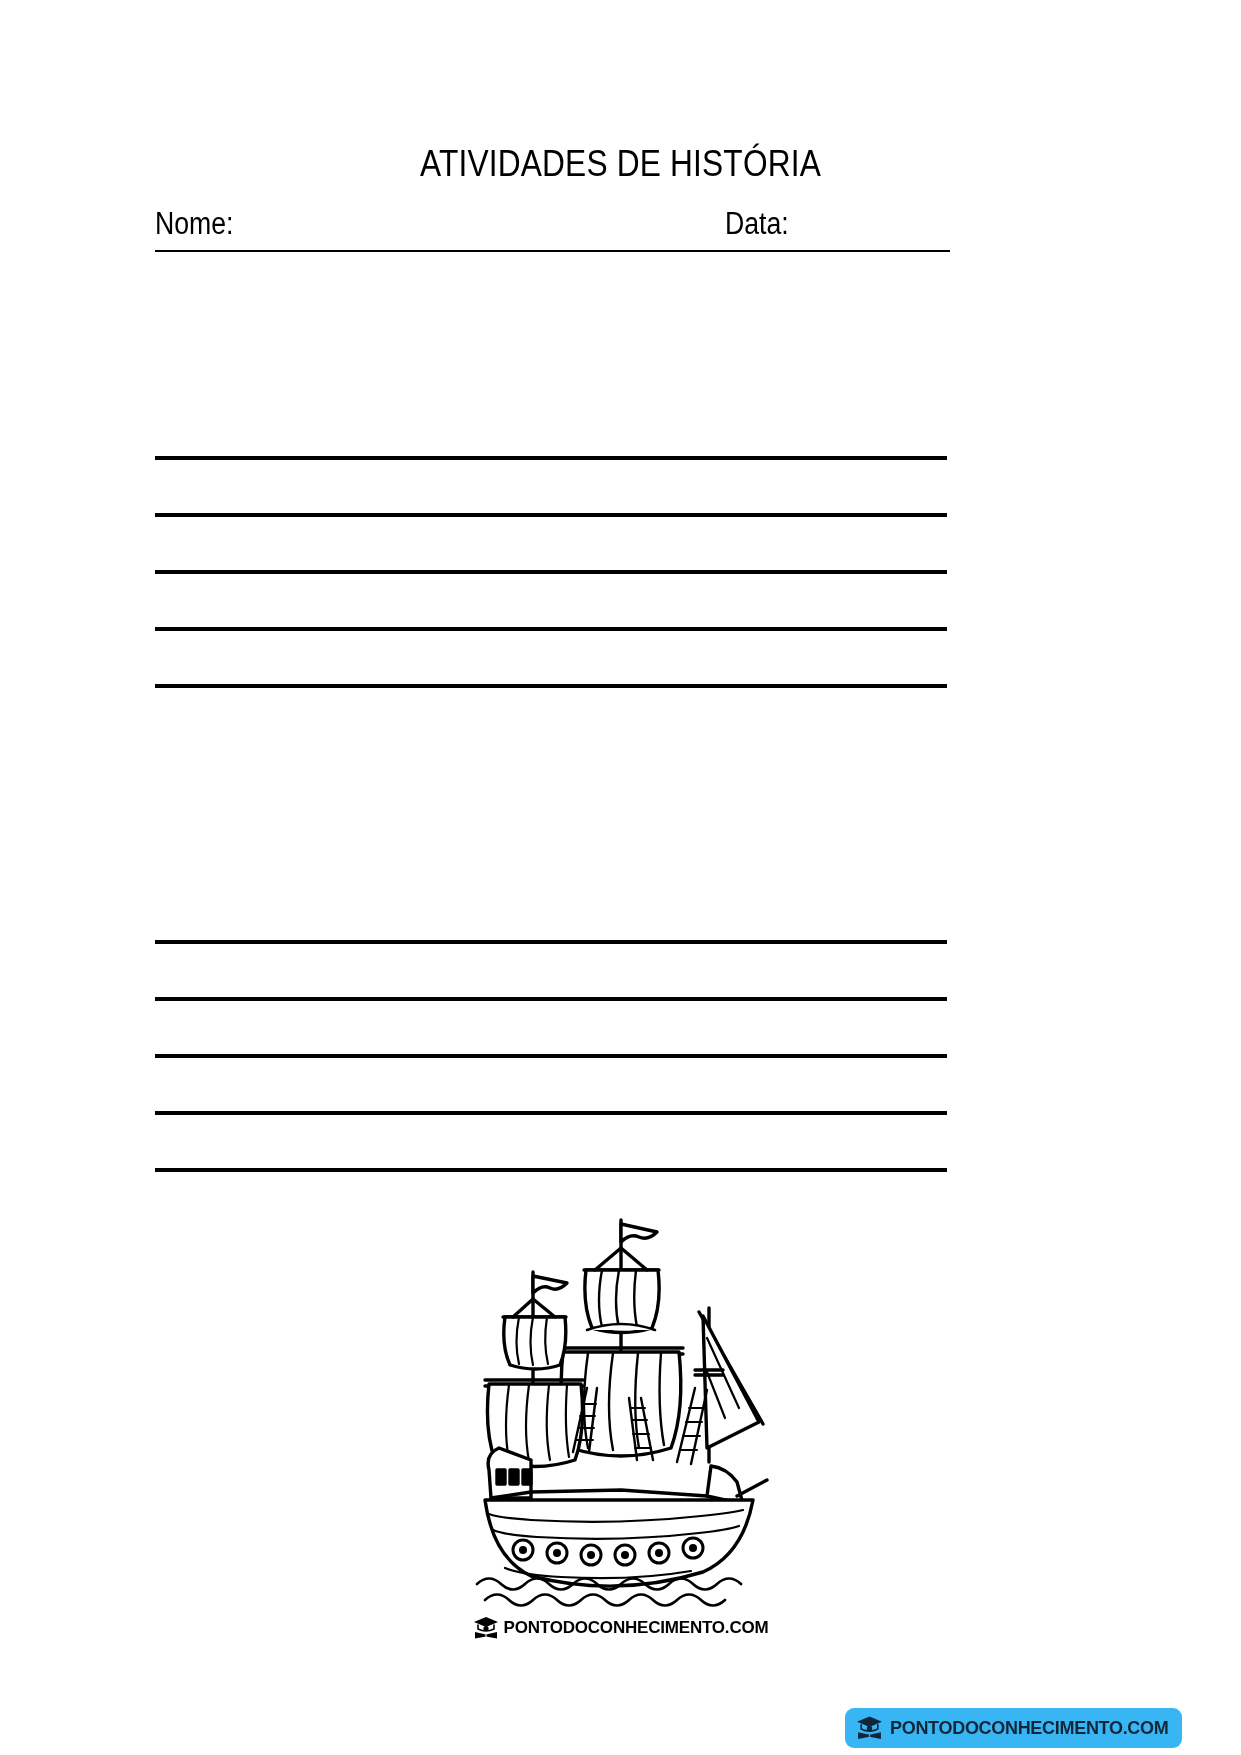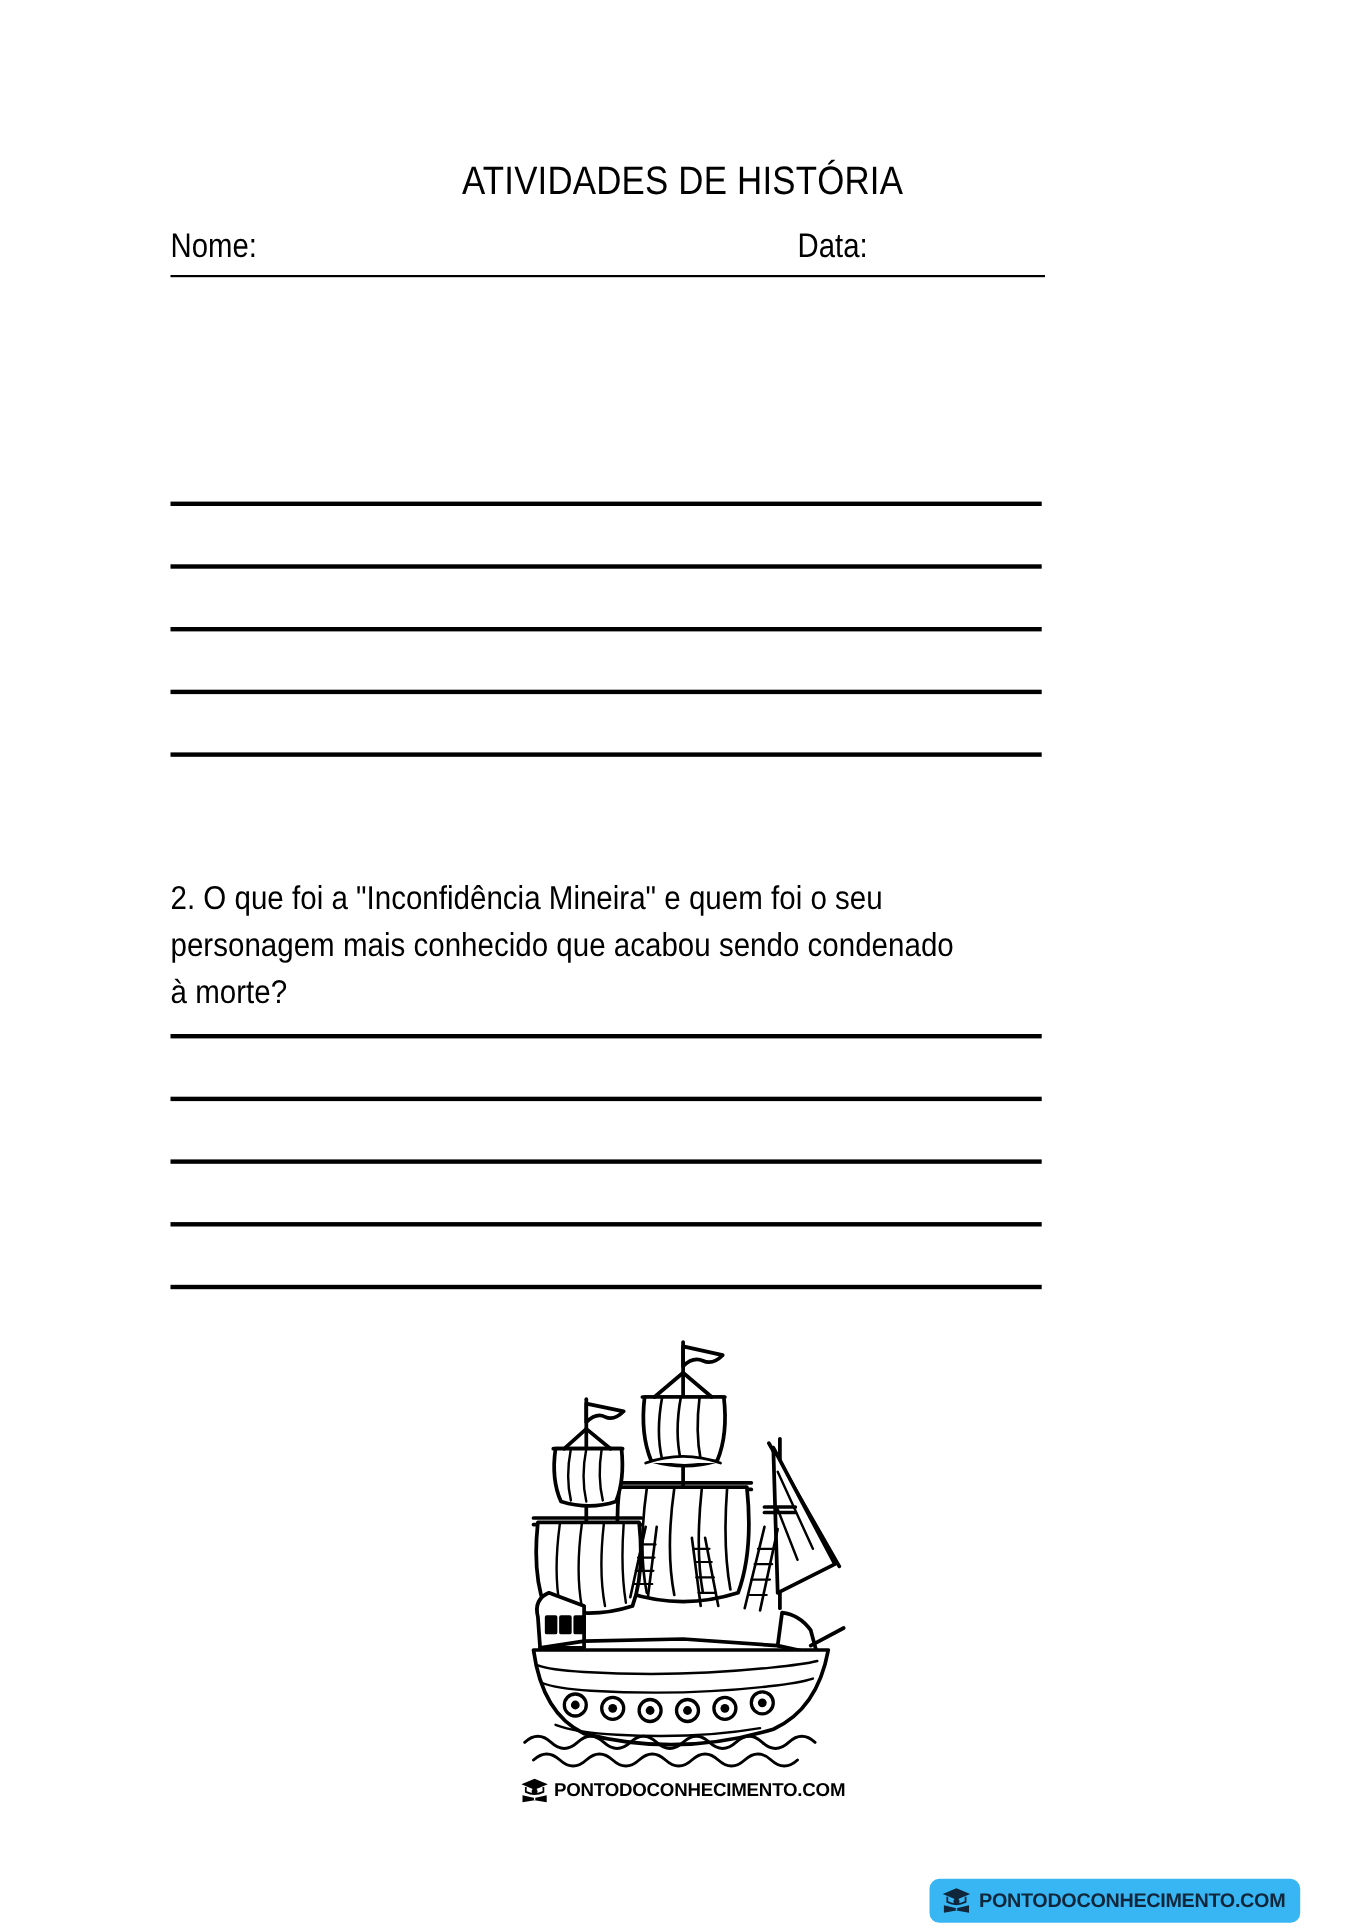--- a/index.html
+++ b/index.html
@@ -163,25 +163,20 @@
 
 
   <div class="answer-lines" id="answer-lines-1">
     <div class="answer-line"></div>
     <div class="answer-line"></div>
     <div class="answer-line"></div>
     <div class="answer-line"></div>
     <div class="answer-line"></div>
   </div>
 
-  <div class="question" id="question-2">
-    <div class="question-line">2. O que foi a "Inconfidência Mineira" e quem foi o seu</div>
-    <div class="question-line">personagem mais conhecido que acabou sendo condenado</div>
-    <div class="question-line">à morte?</div>
-  </div>
 
   <div class="answer-lines" id="answer-lines-2">
     <div class="answer-line"></div>
     <div class="answer-line"></div>
     <div class="answer-line"></div>
     <div class="answer-line"></div>
     <div class="answer-line"></div>
   </div>
 
   <div class="illustration">

